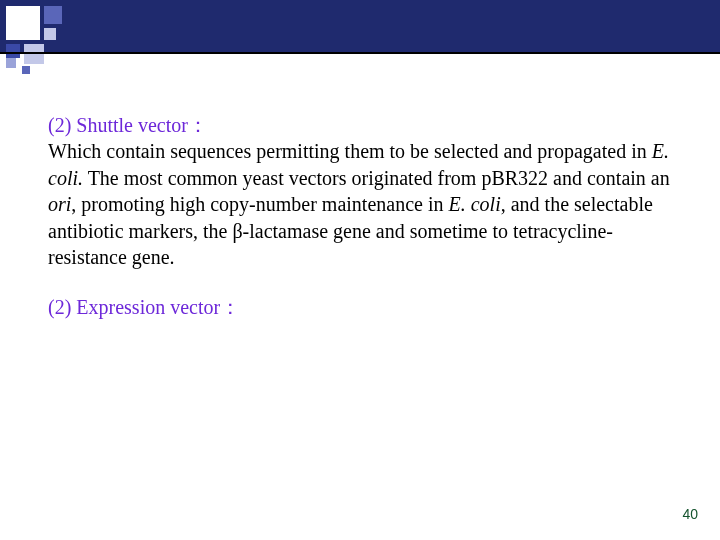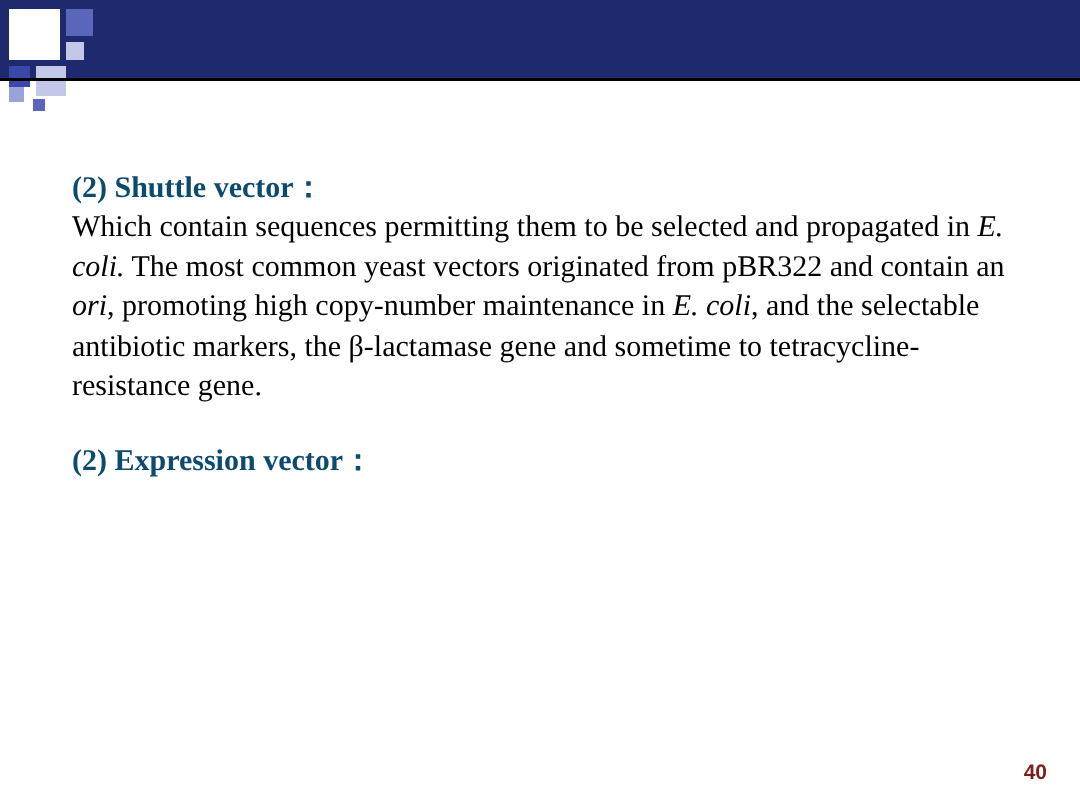--- a/index.html
+++ b/index.html
@@ -45,33 +45,33 @@
   .content {
     position: absolute;
     top: 112px;
     left: 48px;
     width: 630px;
     font-size: 20px;
     line-height: 1.32;
     color: #000000;
   }
   .heading {
-    color: #0c4a6e;
-    font-weight: bold;
+    color: #6d28d9;
+    font-weight: normal;
   }
   .para { margin-bottom: 24px; }
   .italic { font-style: italic; }
   .page-num {
     position: absolute;
     right: 22px;
     bottom: 18px;
     font-family: Arial, Helvetica, sans-serif;
-    font-weight: bold;
+    font-weight: normal;
     font-size: 14px;
-    color: #7f1d1d;
+    color: #14532d;
   }
 </style>
 </head>
 <body>
 
 <div class="top-band"></div>
 <div class="corner-block">
   <div class="sq a"></div>
   <div class="sq b"></div>
   <div class="sq c"></div>

